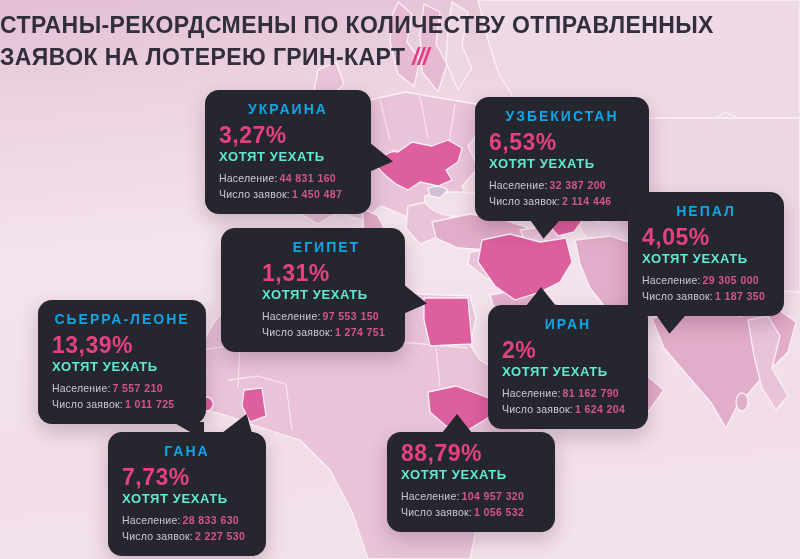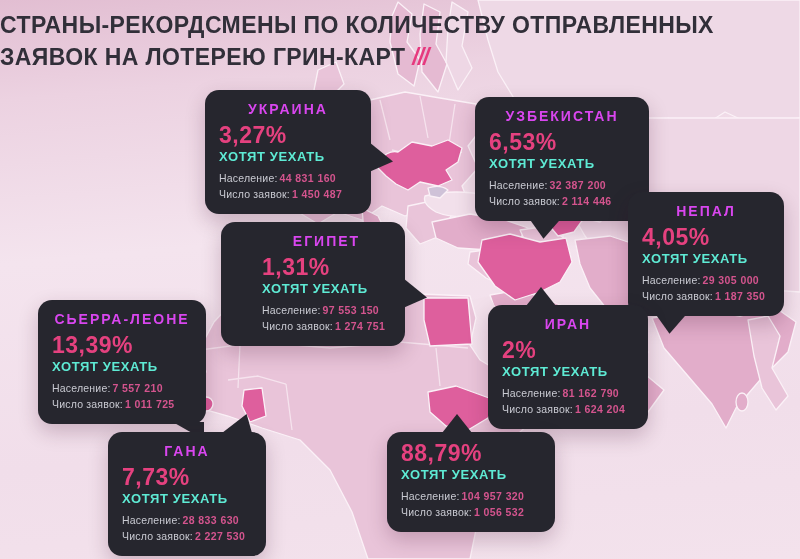--- a/index.html
+++ b/index.html
@@ -15,30 +15,30 @@
     text-align:left; font-weight:800; color:#312f39;
     font-size:23px; line-height:1.38; letter-spacing:.4px;
   }
   .title .accent{color:#e6397e; font-style:italic; font-weight:800; letter-spacing:-1px;}
   
   .callout{
     position:absolute; z-index:4; background:#26262e; border-radius:14px;
     padding:9px 14px 11px; color:#fff; box-shadow:0 8px 20px rgba(60,10,40,.22);
   }
   .tail{position:absolute; background:#26262e;}
-  .c-name{text-align:center; font-size:14px; font-weight:700; letter-spacing:2px; color:#d946ef; margin:2px 0 6px;}
+  .c-name{text-align:center; font-size:14px; font-weight:700; letter-spacing:2px; color:#0ea5e9; margin:2px 0 6px;}
   .c-pct{font-size:23px; line-height:1.05; font-weight:800; color:#e5417f; letter-spacing:.5px;}
   .c-want{font-size:13px; font-weight:800; letter-spacing:.6px; color:#5eead4; margin:2px 0 7px;}
   .c-stat{font-size:10.5px; line-height:1.5; color:#c9cad2; letter-spacing:.2px; white-space:nowrap;}
   .c-stat b{color:#d4548e; font-weight:800; margin-left:2px; letter-spacing:.4px;}
   
   .c-ukraine{left:205px; top:90px;  width:138px;}
   .c-uzbekistan{left:475px; top:97px; width:146px;}
   .c-nepal{left:628px; top:192px; width:128px;}
-  .c-egypt{left:221px; top:222px; width:129px;padding-left:41px;}
+  .c-egypt{left:221px; top:228px; width:129px;padding-left:41px;}
   .c-sierra{left:38px;  top:300px; width:140px;}
   .c-iran{left:488px; top:305px; width:132px;}
   .c-ghana{left:108px; top:432px; width:130px;}
   .c-ethiopia{left:387px; top:432px; width:140px;}
   
   .t-right{right:-22px; top:52px; width:24px; height:30px; clip-path:polygon(0 0,100% 65%,0 100%);}
   .c-egypt .t-right{top:56px;}
   .t-down{bottom:-18px; width:30px; height:19px; clip-path:polygon(0 0,100% 0,45% 100%);}
   .c-uzbekistan .t-down{left:55px;}
   .c-nepal .t-down{left:28px;}

